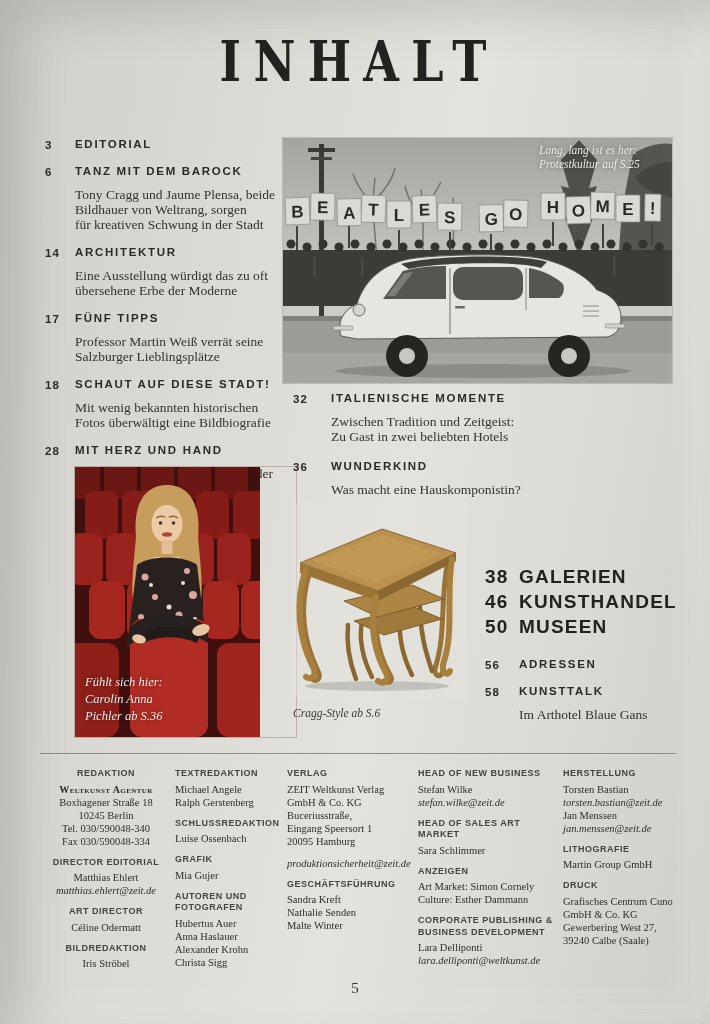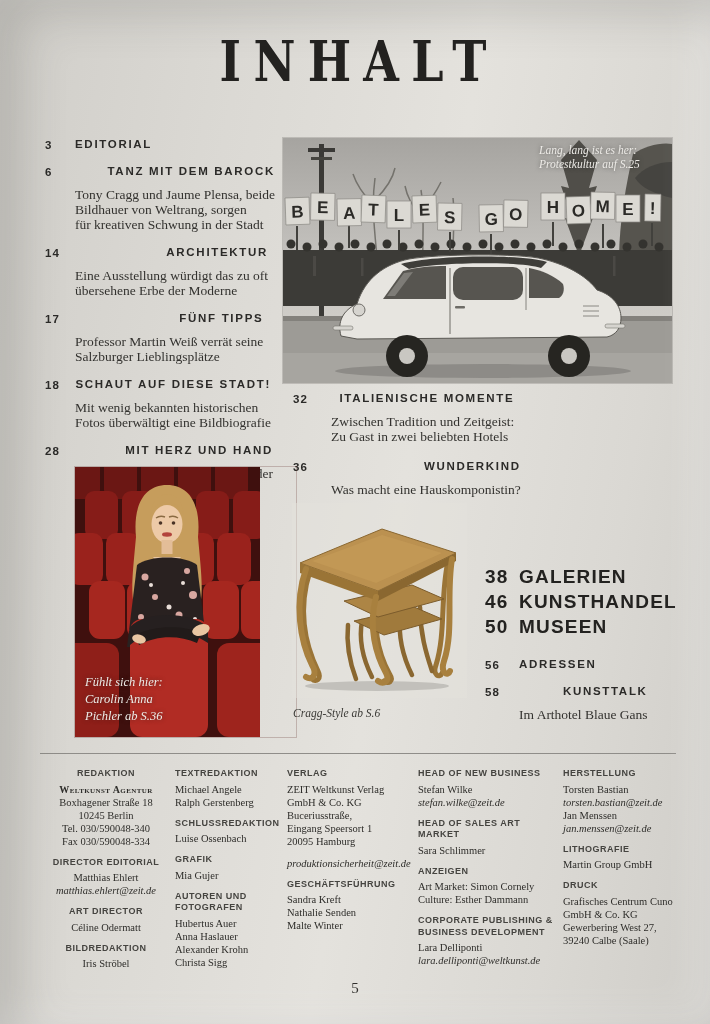--- a/index.html
+++ b/index.html
@@ -16,21 +16,21 @@
 
   
   .toc-left{position:absolute;left:45px;top:138px;width:238px;}
   .toc-mid{position:absolute;left:293px;top:392px;width:236px;}
   .toc-entry{display:flex;margin-bottom:14px;}
   .toc-mid .toc-entry{margin-bottom:16px;gap:12px;}
   .toc-num{width:30px;flex:none;font-family:"Liberation Sans",sans-serif;font-weight:700;
     font-size:11.5px;letter-spacing:1px;color:#2b2a28;padding-top:1px;}
   .toc-mid .toc-num{width:26px;}
   .toc-label{font-family:"Liberation Sans",sans-serif;font-weight:700;font-size:11.5px;
-    letter-spacing:1.7px;color:#2b2a28;text-align:right;}
+    letter-spacing:1.7px;color:#2b2a28;}
   .toc-desc{font-size:13.5px;line-height:15px;color:#33322f;margin-top:10px;white-space:pre-line;}
   .toc-desc:empty{display:none;}
 
   .right-large{position:absolute;left:485px;top:566px;}
   .rl-row{display:flex;margin-bottom:4px;}
   .rl-num,.rl-label{font-family:"Liberation Sans",sans-serif;font-weight:700;font-size:19px;
     letter-spacing:1.2px;color:#232220;line-height:21px;}
   .rl-num{width:34px;flex:none;}
   .right-small{position:absolute;left:485px;top:658px;width:190px;}
   .right-small .toc-num{width:34px;}

